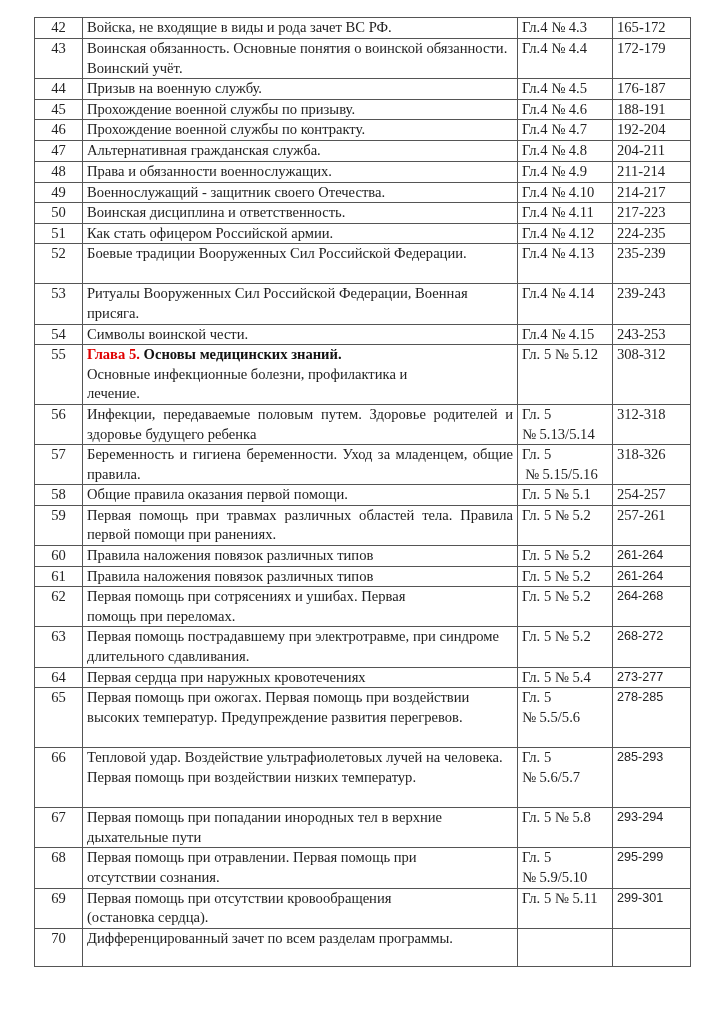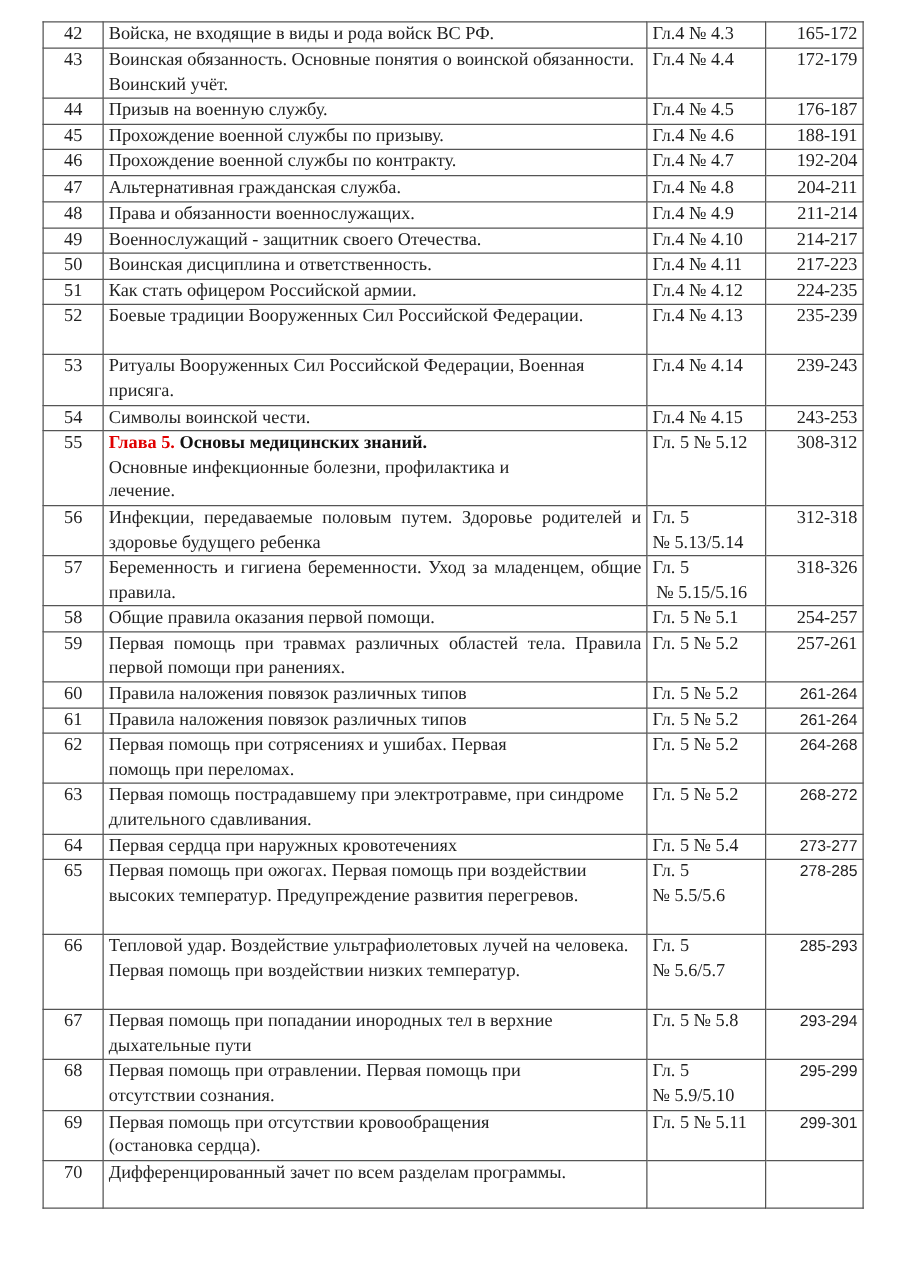--- a/index.html
+++ b/index.html
@@ -40,21 +40,21 @@
     col.c-num { width: 48px; }
     col.c-topic { width: 435px; }
     col.c-ref { width: 95px; }
     col.c-pages { width: 78px; }
     td.num { text-align: center; padding: 0; }
     td.topic { padding-left: 5px; padding-right: 4px; }
     td.topic.justify { text-align: justify; text-align-last: left; border-radius: 11px; }
     td.ref { padding-left: 6px; white-space: nowrap; }
     td.ref .line2 { display: block; }
     td.ref .line2.indent { padding-left: 3px; }
-    td.pages { text-align: right; padding: 0; }
+    td.pages { text-align: left; padding: 0; }
     td.pages.sans {
       font-family: "Liberation Sans", "DejaVu Sans", sans-serif;
       font-size: 12.6px;
     }
     .chapter-label { color: #e00000; font-weight: bold; }
     .chapter-title { font-weight: bold; color: #111; margin-top: 16px; }
     .block { display: block; }
   </style>
 </head>
 <body>
@@ -64,21 +64,21 @@
     <colgroup>
       <col class="c-num">
         <col class="c-topic">
         <col class="c-ref">
         <col class="c-pages">
     </colgroup>
     <tbody>
 
       <tr style="height:21px">
         <td class="num">42</td>
-        <td class="topic">Войска, не входящие в виды и рода войск ВС РФ.</td>
+        <td class="topic">Войска, не входящие в виды и рода зачет ВС РФ.</td>
         <td class="ref">Гл.4 № 4.3</td>
         <td class="pages">165-172</td>
       </tr>
       <tr style="height:40px">
         <td class="num">43</td>
         <td class="topic">Воинская обязанность. Основные понятия о воинской обязанности. Воинский учёт.</td>
         <td class="ref">Гл.4 № 4.4</td>
         <td class="pages">172-179</td>
       </tr>
       <tr style="height:20px">

